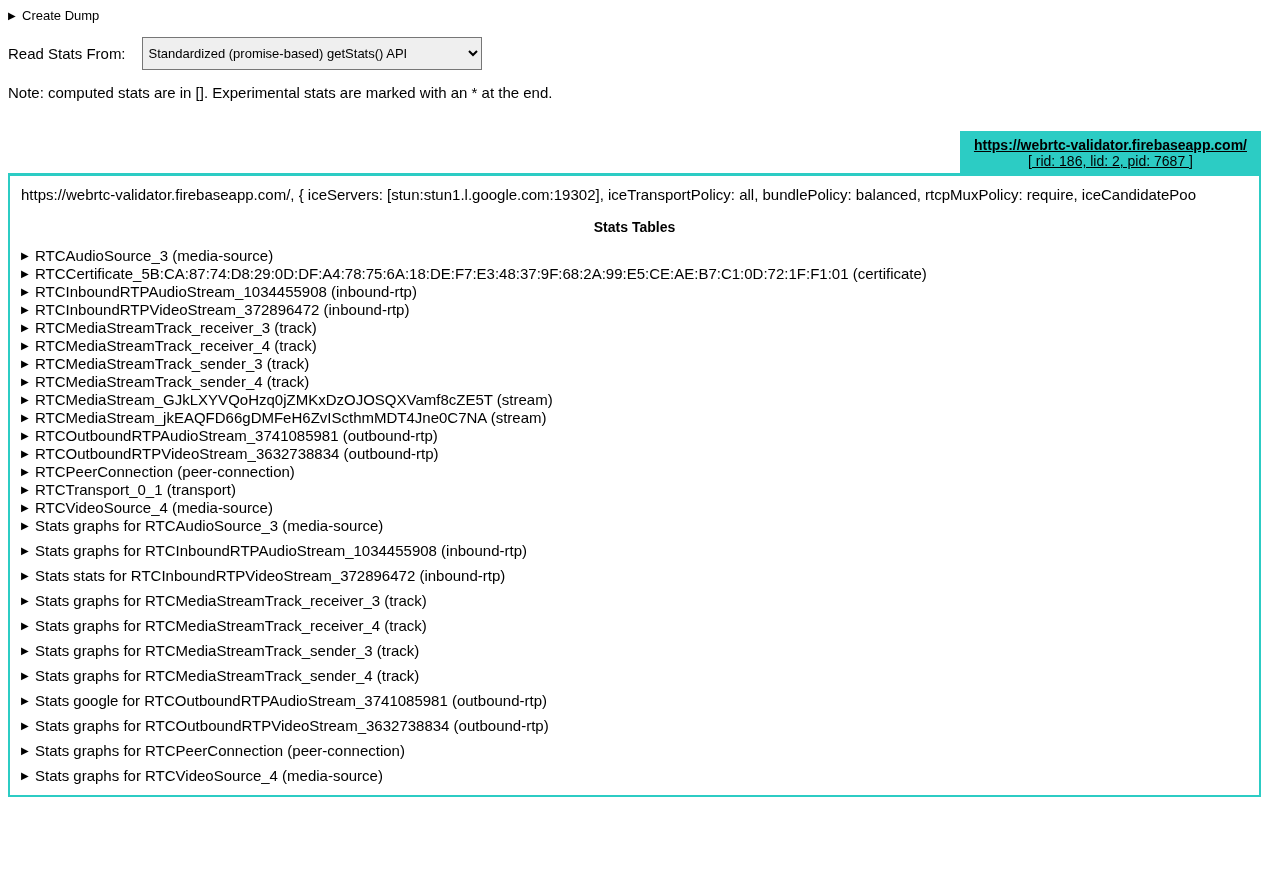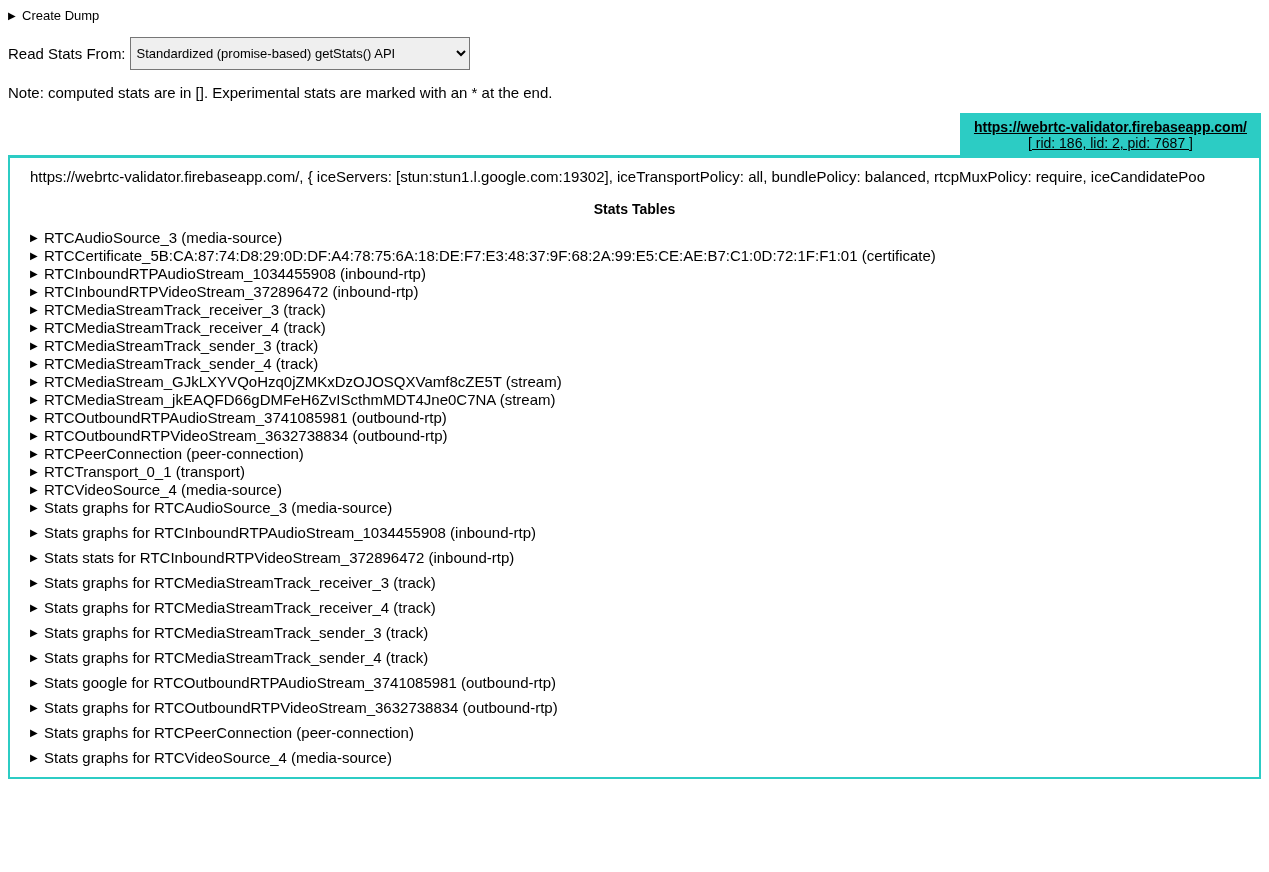--- a/index.html
+++ b/index.html
@@ -22,35 +22,35 @@
     .disclosure-triangle {
       font-size: 10px;
       color: #000;
       width: 10px;
       display: inline-block;
       user-select: none;
     }
     .read-stats-row {
       display: flex;
       align-items: center;
-      gap: 4px;
+      gap: 16px;
       margin-bottom: 14px;
       font-size: 15px;
     }
     select {
       font-size: 13px;
       font-family: Arial, sans-serif;
       padding: 7px 2px;
       border: 1px solid #767676;
       background: #efefef;
       min-width: 340px;
     }
     .note {
       font-size: 15px;
-      margin-bottom: 12px;
+      margin-bottom: 30px;
     }
     .tab-container {
       display: flex;
       justify-content: flex-end;
       margin-bottom: 0;
     }
     .tab {
       background: #2cccc4;
       padding: 6px 14px 4px 14px;
       text-align: center;
@@ -62,21 +62,21 @@
       text-decoration: underline;
       font-weight: bold;
     }
     .tab-sub {
       text-decoration: underline;
       font-weight: normal;
     }
     .content-box {
       border: 2px solid #2cccc4;
       border-top: 3px solid #2cccc4;
-      padding: 10px 20px;
+      padding: 10px 11px;
       margin-top: 0;
     }
     .connection-info {
       font-size: 15px;
       margin-bottom: 16px;
       white-space: nowrap;
       overflow: hidden;
     }
     .stats-tables-header {
       text-align: center;

